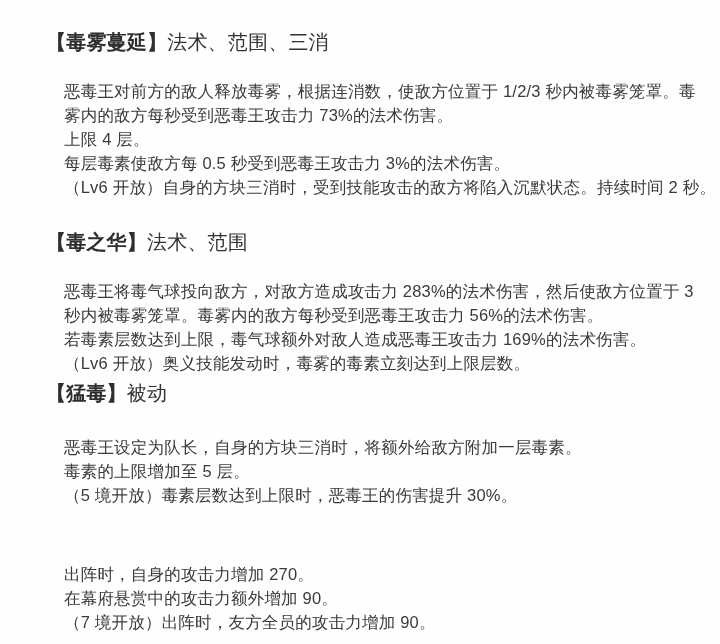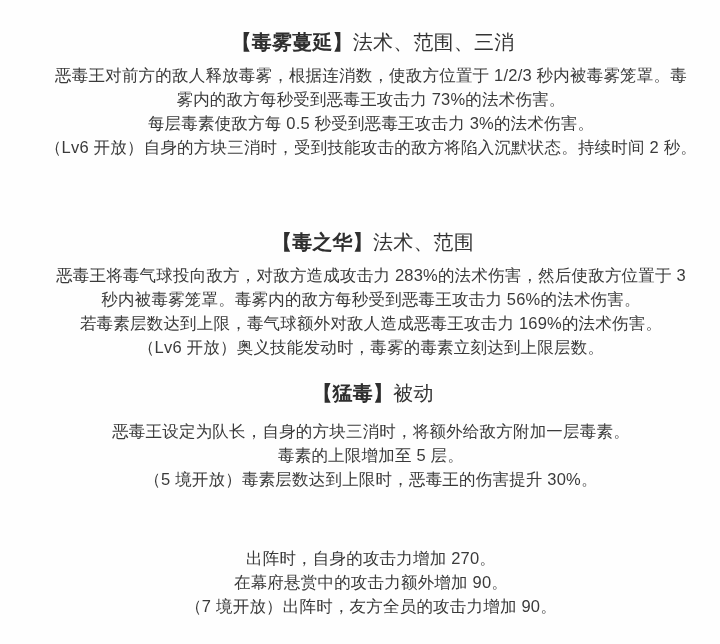--- a/index.html
+++ b/index.html
@@ -7,64 +7,65 @@
     padding: 0;
     background: #ffffff;
   }
   #page {
     position: relative;
     width: 720px;
     height: 644px;
     background: #fefefe;
     overflow: hidden;
     font-family: "Liberation Sans", "DejaVu Sans", sans-serif;
-    text-align: center;
   }
   .skill-heading {
     position: absolute;
     left: 46px;
     right: 20px;
     font-size: 20px;
     line-height: 26px;
     color: #2e2e2e;
     white-space: nowrap;
     letter-spacing: 0.2px;
   }
   .skill-heading .t-bold {
     font-weight: bold;
   }
   .skill-heading .t-rest {
     font-weight: normal;
     color: #333333;
   }
   .skill-paragraph {
     position: absolute;
-    left: 42px;
+    left: 64px;
     right: 20px;
     font-size: 16.5px;
     color: #3a3a3a;
     letter-spacing: 0.2px;
+    margin-top: 16px;
   }
   .skill-line {
     height: 24px;
     line-height: 24px;
     white-space: nowrap;
   }
 </style>
 </head>
 <body>
 
 <div id="page">
 
   <div class="skill-heading" style="top:29px">
     <span class="t-bold">【毒雾蔓延】</span><span class="t-rest">法术、范围、三消</span>
   </div>
   <div class="skill-paragraph" style="top:63px">
     <div class="skill-line">恶毒王对前方的敌人释放毒雾，根据连消数，使敌方位置于 1/2/3 秒内被毒雾笼罩。毒</div>
     <div class="skill-line">雾内的敌方每秒受到恶毒王攻击力 73%的法术伤害。</div>
+    <div class="skill-line">上限 4 层。</div>
     <div class="skill-line">每层毒素使敌方每 0.5 秒受到恶毒王攻击力 3%的法术伤害。</div>
     <div class="skill-line">（Lv6 开放）自身的方块三消时，受到技能攻击的敌方将陷入沉默状态。持续时间 2 秒。</div>
   </div>
 
   <div class="skill-heading" style="top:229px">
     <span class="t-bold">【毒之华】</span><span class="t-rest">法术、范围</span>
   </div>
   <div class="skill-paragraph" style="top:263px">
     <div class="skill-line">恶毒王将毒气球投向敌方，对敌方造成攻击力 283%的法术伤害，然后使敌方位置于 3</div>
     <div class="skill-line">秒内被毒雾笼罩。毒雾内的敌方每秒受到恶毒王攻击力 56%的法术伤害。</div>

